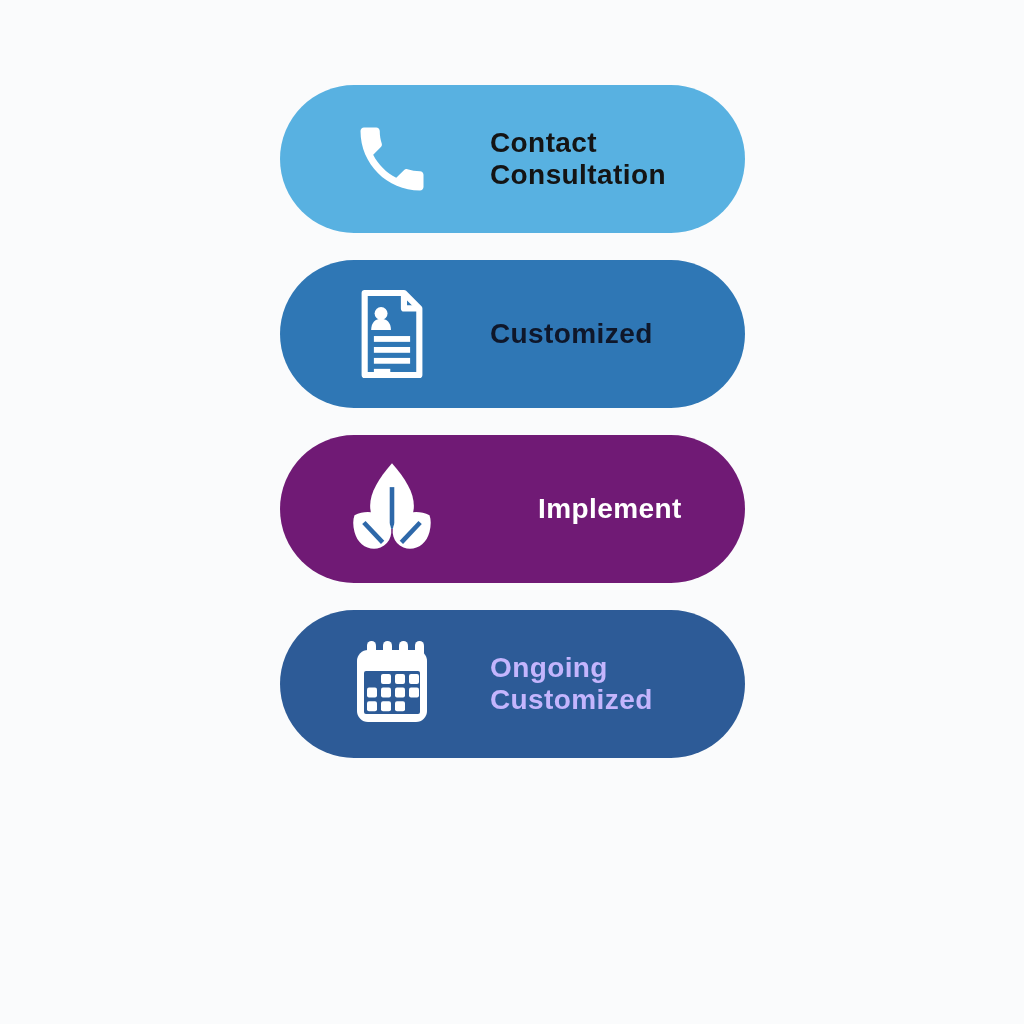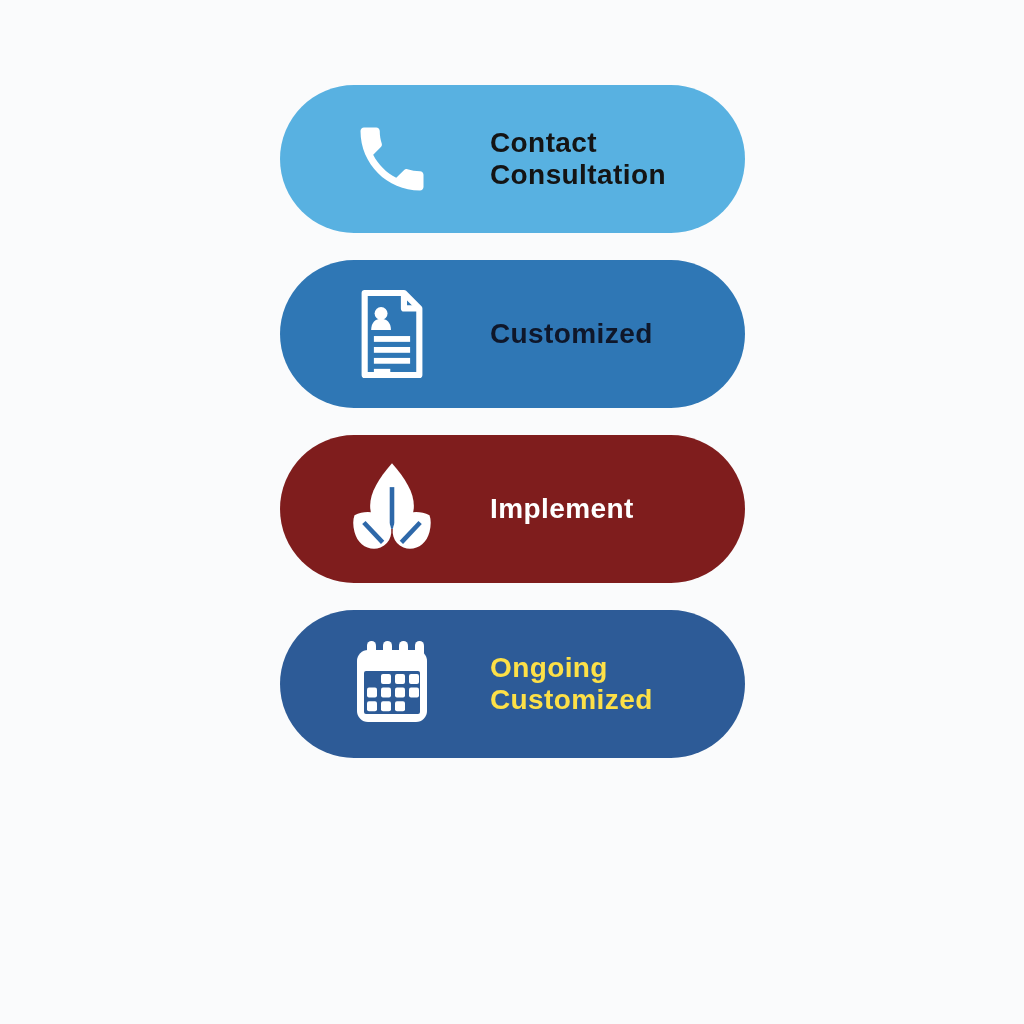--- a/index.html
+++ b/index.html
@@ -28,22 +28,22 @@
     width: 465px;
     height: 148px;
     border-radius: 74px;
     display: flex;
     align-items: center;
     box-sizing: border-box;
   }
   .pill-1 { background: #58B1E1; color: #141414; }
   .pill-2 { background: #3F96CE; color: #ffffff; }
   .pill-3 { background: #2F77B5; color: #0f172a; }
-  .pill-4 { background: #7f1d1d; color: #ffffff; }
-  .pill-5 { background: #2D5B97; color: #fde047; }
+  .pill-4 { background: #701a75; color: #ffffff; gap: 48px; }
+  .pill-5 { background: #2D5B97; color: #c4b5fd; }
   .icon-box {
     width: 100px;
     height: 110px;
     margin-left: 62px;
     flex: 0 0 auto;
     display: flex;
     align-items: center;
     justify-content: center;
   }
   .label {

